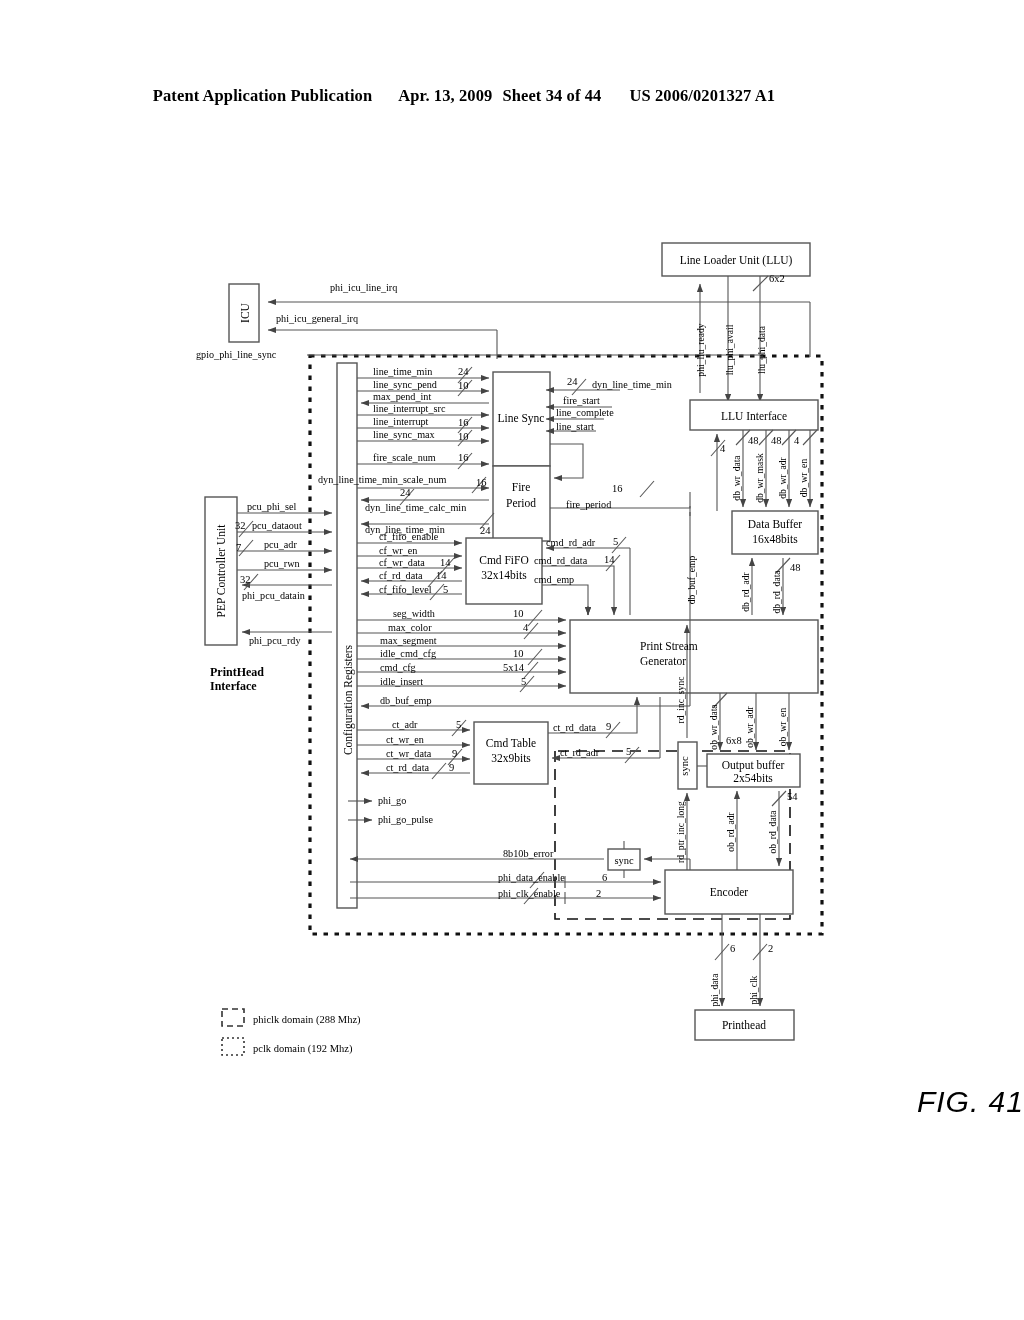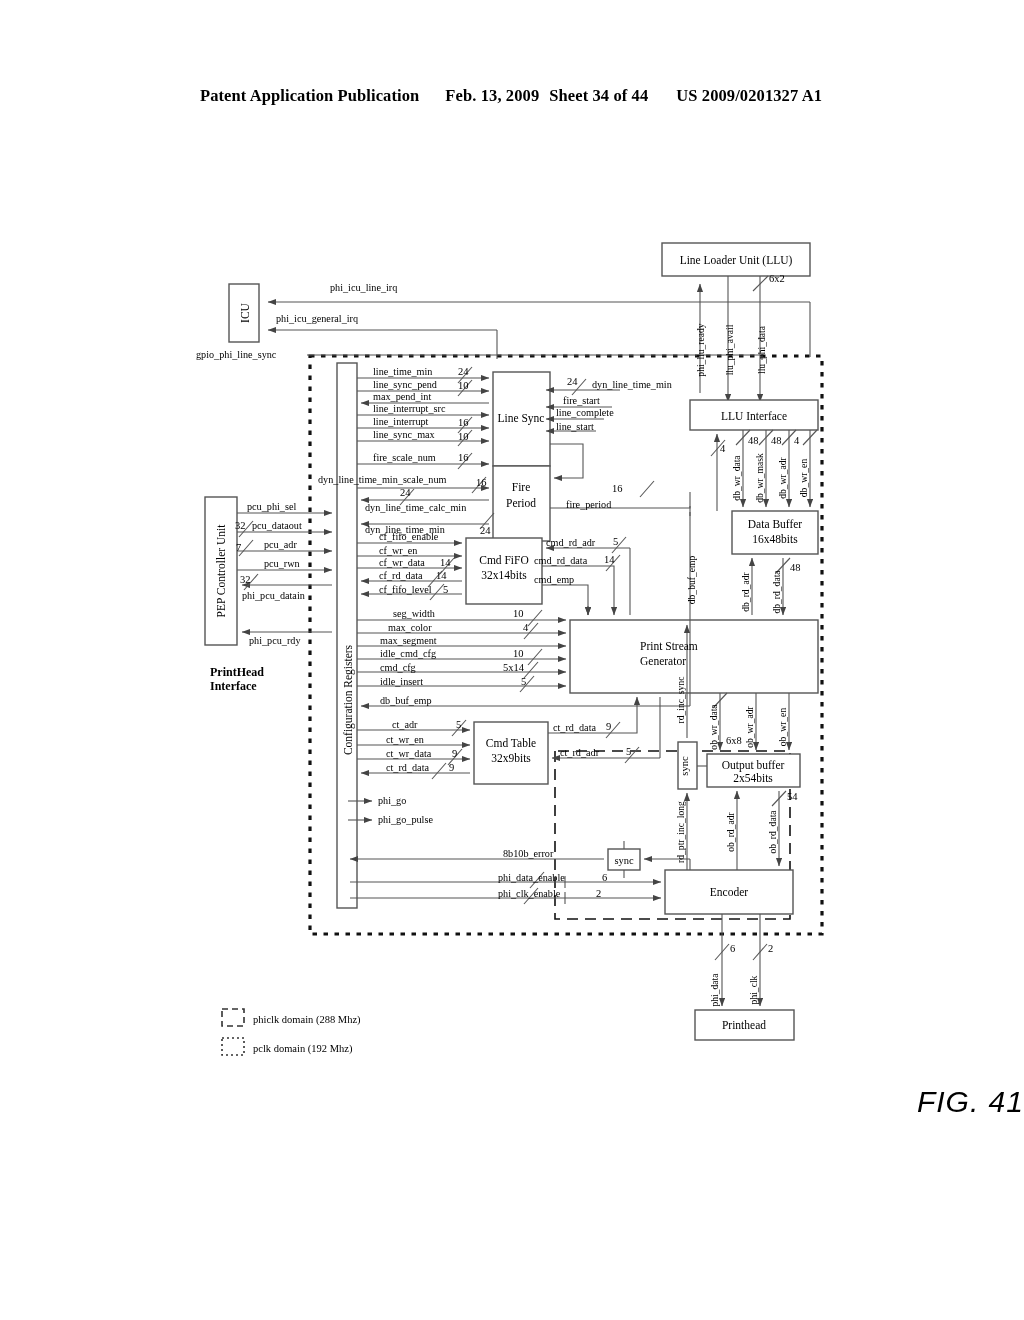--- a/index.html
+++ b/index.html
@@ -3,21 +3,21 @@
 <meta charset="utf-8">
 <style>
   html,body{margin:0;padding:0;background:#fff;}
   body{width:1024px;height:1320px;position:relative;
        font-family:"Liberation Serif", serif;color:#000;overflow:hidden;}
 
   
   #pub-header{position:absolute;left:0;top:86px;width:928px;
       display:flex;justify-content:center;align-items:baseline;
       font-family:"Liberation Serif",serif;font-weight:bold;font-size:16.5px;
-      letter-spacing:.1px;white-space:nowrap;margin-left:47px;}
+      letter-spacing:.1px;white-space:nowrap;}
   #pub-header span{display:inline-block;}
   .hgap1{width:26px;}
   .hgap2{width:10px;}
   .hgap3{width:28px;}
 
   
   #fig-caption{position:absolute;left:0;top:1085px;width:1024px;text-align:right;
       font-family:"Liberation Sans",sans-serif;font-style:italic;font-size:30px;
       letter-spacing:1px;}
 
@@ -32,25 +32,25 @@
   .num{font-family:"Liberation Serif",serif;font-size:10.5px;}
   .lgnd{font-family:"Liberation Serif",serif;font-size:10.5px;}
   .bold{font-family:"Liberation Serif",serif;font-size:12px;font-weight:bold;}
 </style>
 </head>
 <body>
 
 <div id="pub-header">
   <span>Patent Application Publication</span>
   <span class="hgap1"></span>
-  <span>Feb. 13, 2009</span>
+  <span>Apr. 13, 2009</span>
   <span class="hgap2"></span>
   <span>Sheet 34 of 44</span>
   <span class="hgap3"></span>
-  <span>US 2009/0201327 A1</span>
+  <span>US 2006/0201327 A1</span>
 </div>
 
 <svg id="diagram" viewBox="0 0 1024 1320">
   <defs>
     <marker id="ah" markerWidth="9" markerHeight="9" refX="8.4" refY="3.2" orient="auto" markerUnits="userSpaceOnUse">
       <path d="M0,0 L8.6,3.2 L0,6.4 z" fill="#444"></path>
     </marker>
   </defs>
   <g stroke="#555" fill="none" stroke-width="1.1">
 

